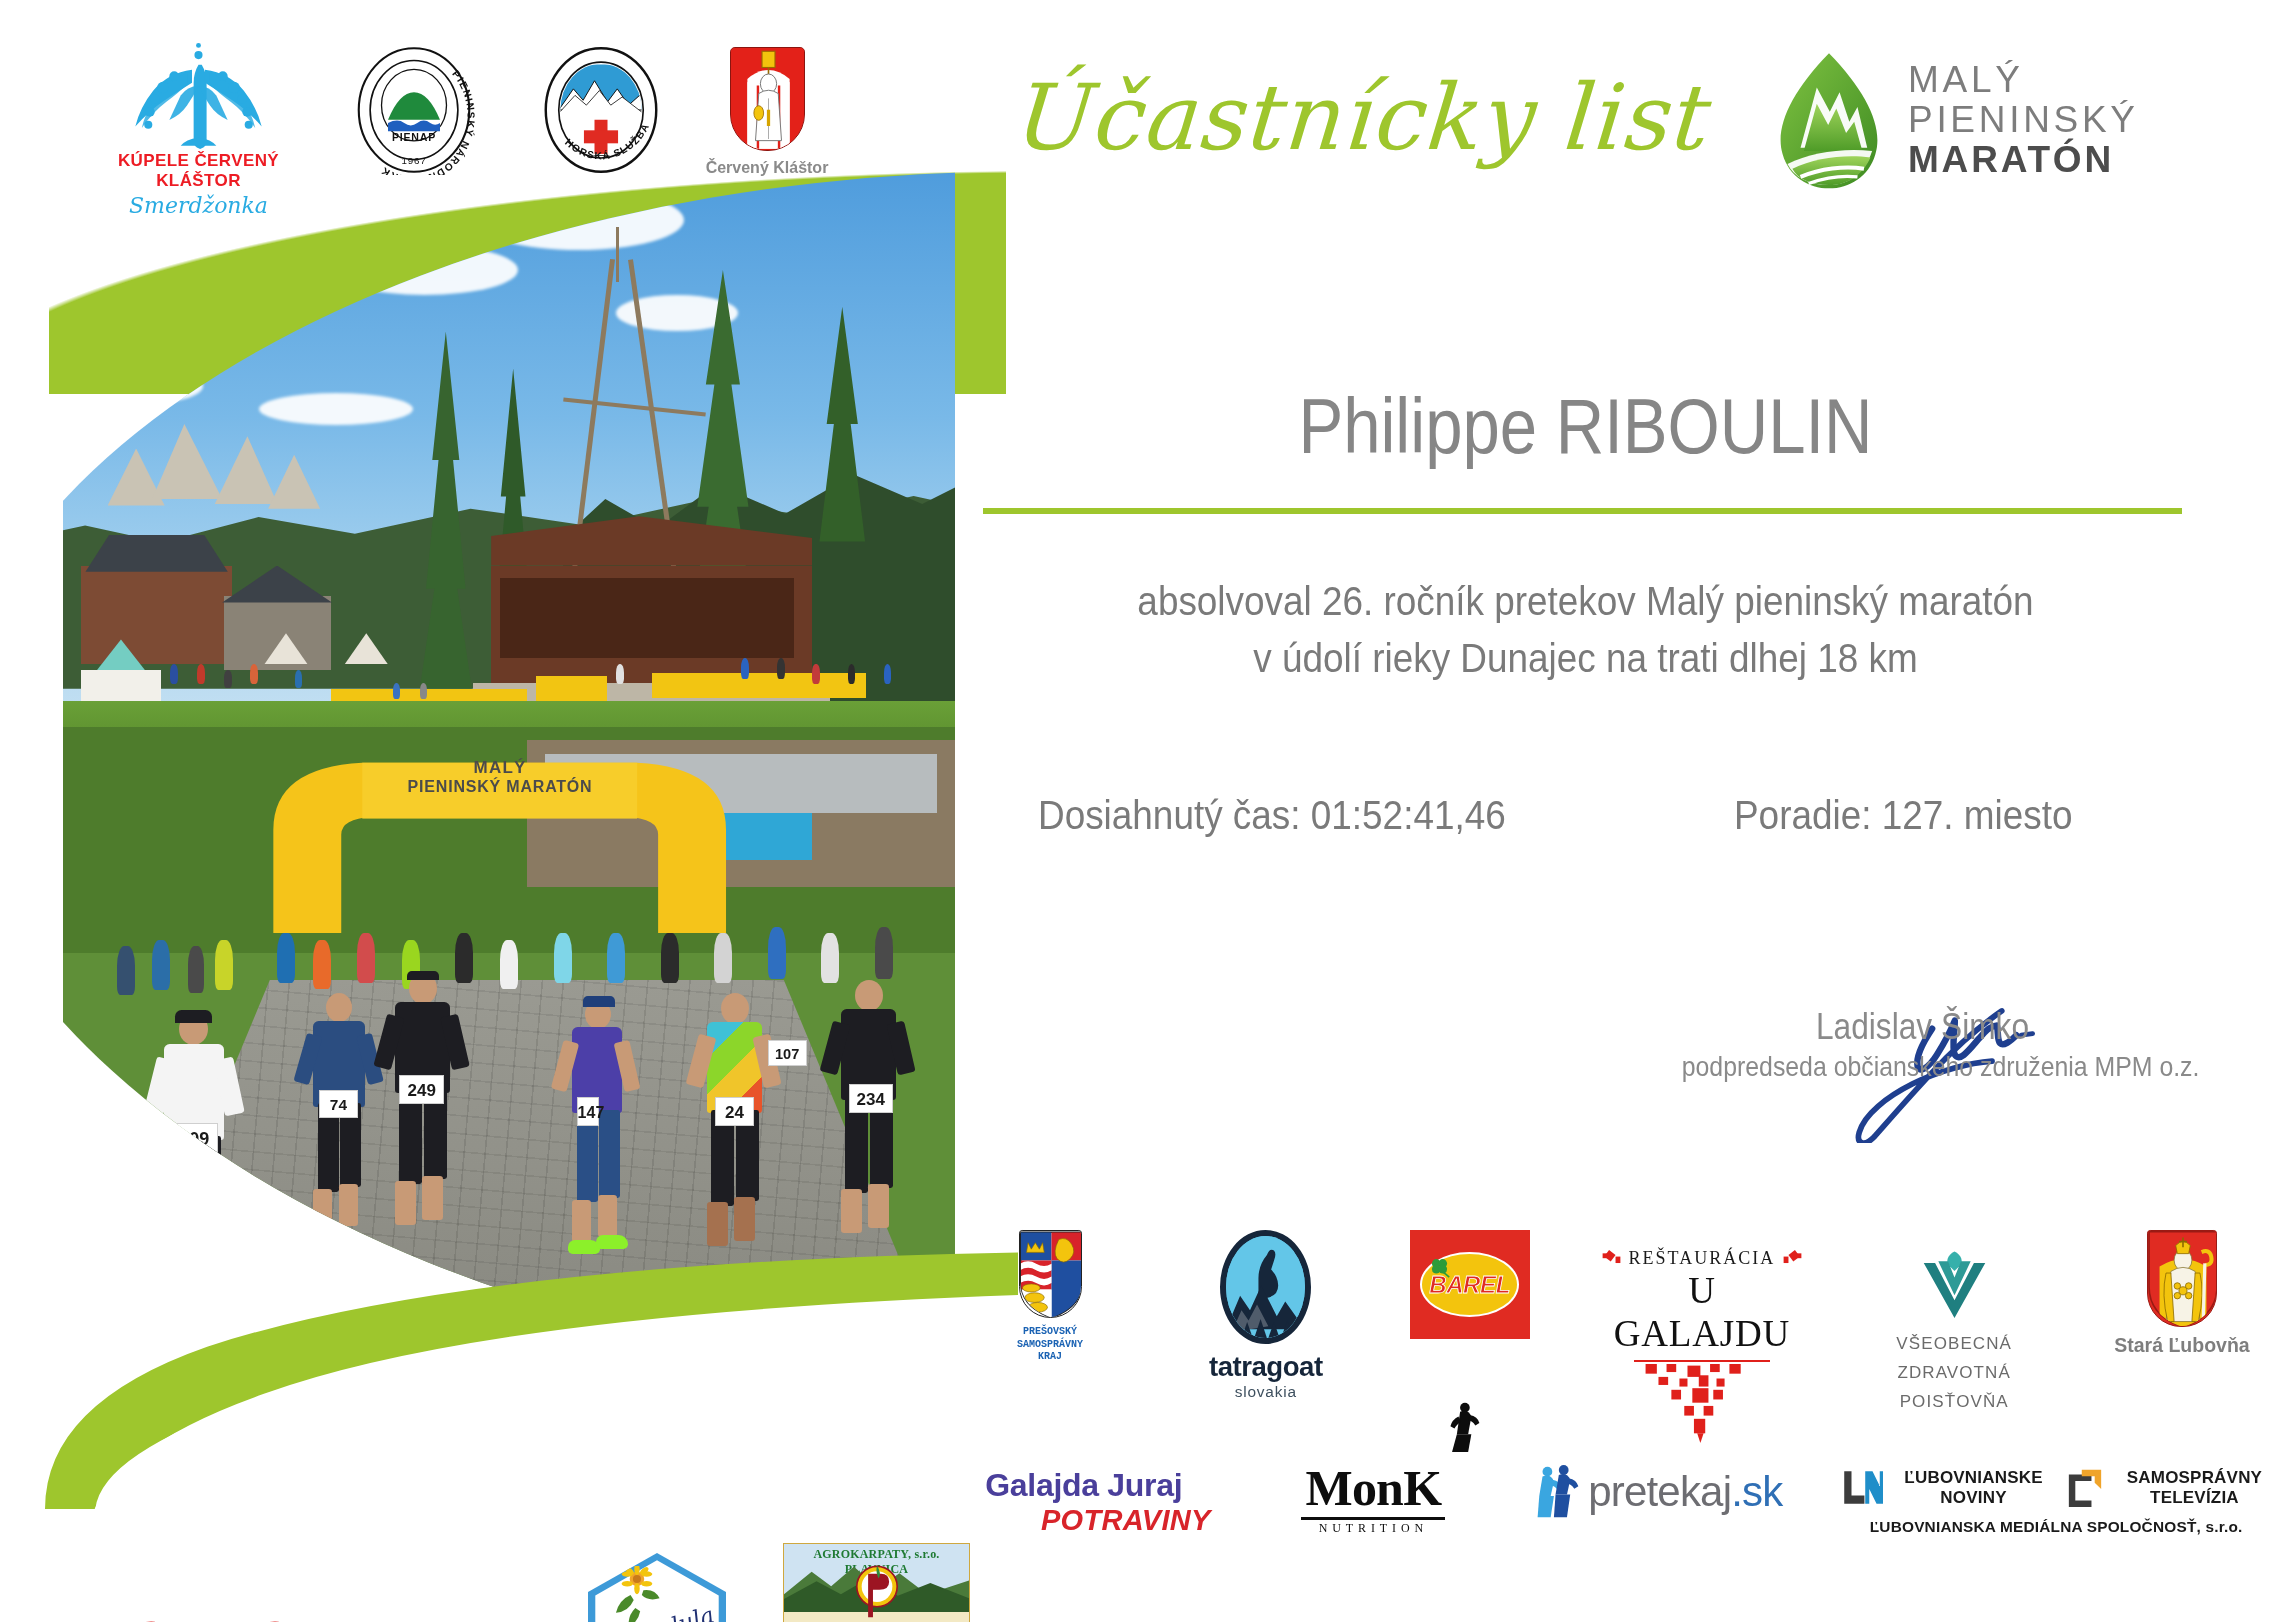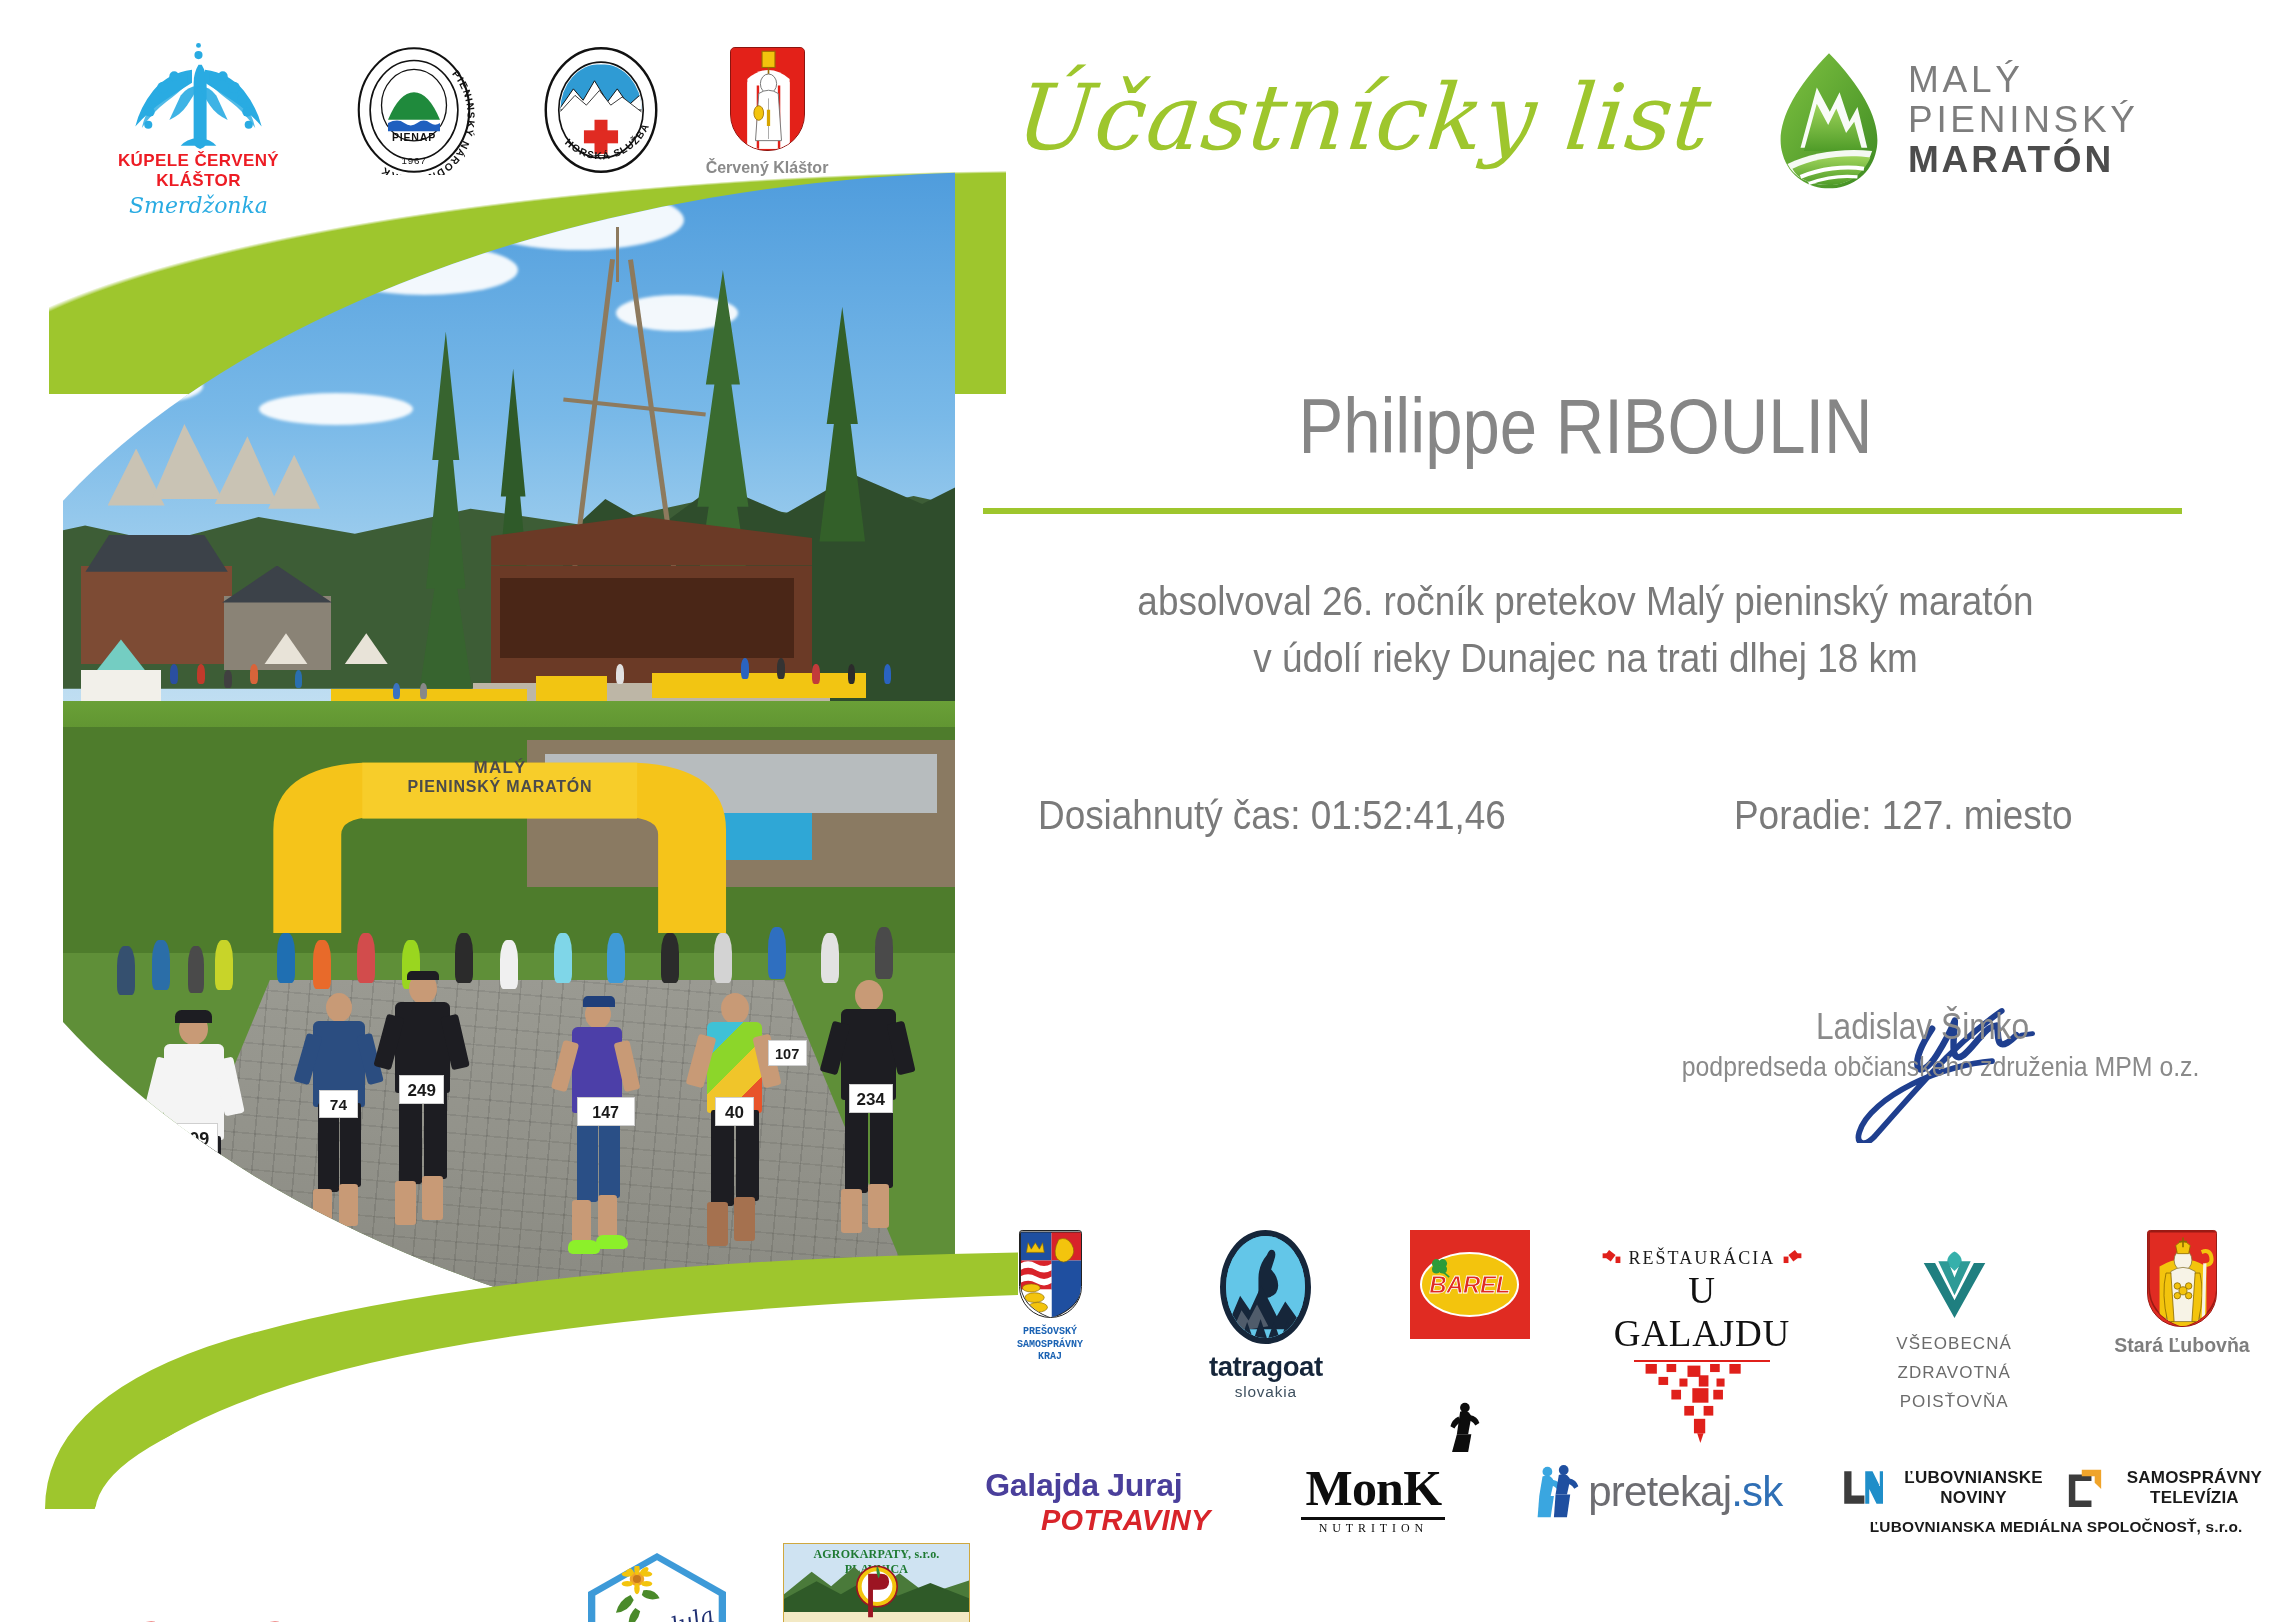--- a/index.html
+++ b/index.html
@@ -616,34 +616,34 @@
           <div style="position:absolute;left:29px;top:-3.2px;width:32px;height:10.5px;background:#1f3f7a;border-radius:4.9px 4.9px 0 0;"></div>
           <div class="r-torso" style="left:18px;top:27.6px;width:50px;height:86px;background:#4c3fa8;"></div>
           <div class="r-arm" style="left:3.2px;top:41px;width:16px;height:50px;background:#c89a76;transform:rotate(15deg);"></div>
           <div class="r-arm" style="left:65px;top:41px;width:16px;height:50px;background:#c89a76;transform:rotate(-13deg);"></div>
           <div class="r-leg" style="left:23px;top:110px;width:21px;height:92px;background:#2a4f86;"></div>
           <div class="r-leg" style="left:45px;top:110px;width:21px;height:88px;background:#2a4f86;"></div>
           <div style="position:absolute;left:18px;top:200px;width:19.5px;height:42px;background:#c89a76;border-radius:3.2px;"></div>
           <div style="position:absolute;left:44px;top:195px;width:19.5px;height:42px;background:#c89a76;border-radius:3.2px;"></div>
           <div style="position:absolute;left:14.6px;top:240px;width:32px;height:14.6px;background:#8cf02a;border-radius:7.3px 9.7px 4.9px 4.9px;"></div>
           <div style="position:absolute;left:42px;top:235px;width:32px;height:14.6px;background:#8cf02a;border-radius:7.3px 9.7px 4.9px 4.9px;"></div>
-          <div class="bib" style="left:23px;top:97px;width:58px;height:29px;font-size:16px;line-height:29px;">147</div>
+          <div class="bib" style="left:23px;top:97px;width:22px;height:29px;font-size:16px;line-height:29px;">147</div>
         </div>
 
         <div class="runner" style="left:70%;top:40%;width:105px;height:333px;">
           <div class="r-head" style="left:34px;top:0;width:27.6px;height:31px;"></div>
           <div class="r-torso" style="left:19.5px;top:29px;width:55px;height:91px;background:
               linear-gradient(135deg,#3fc1d6 0 25%,#8cd62a 25% 50%,#f0c52a 50% 75%,#e8542a 75% 100%);"></div>
           <div class="r-arm" style="left:4.9px;top:42px;width:18px;height:52px;background:#c89a76;transform:rotate(15deg);"></div>
           <div class="r-arm" style="left:71px;top:42px;width:18px;height:52px;background:#c89a76;transform:rotate(-13deg);"></div>
           <div class="r-leg" style="left:24px;top:117px;width:23px;height:96px;"></div>
           <div class="r-leg" style="left:49px;top:117px;width:23px;height:91px;"></div>
           <div style="position:absolute;left:19.5px;top:209px;width:21px;height:44px;background:#a5714f;border-radius:3.2px;"></div>
           <div style="position:absolute;left:47px;top:204px;width:21px;height:44px;background:#a5714f;border-radius:3.2px;"></div>
-          <div class="bib" style="left:27.6px;top:104px;width:39px;height:29px;font-size:17px;line-height:29px;">40</div>
+          <div class="bib" style="left:27.6px;top:104px;width:39px;height:29px;font-size:17px;line-height:29px;">24</div>
         </div>
 
         <div class="runner" style="left:85%;top:38%;width:105px;height:333px;">
           <div class="r-head" style="left:34px;top:0;width:27.6px;height:31px;"></div>
           <div class="r-torso" style="left:19.5px;top:29px;width:55px;height:91px;background:#1d1d22;"></div>
           <div class="r-arm" style="left:4.9px;top:42px;width:18px;height:52px;background:#1d1d22;transform:rotate(15deg);"></div>
           <div class="r-arm" style="left:71px;top:42px;width:18px;height:52px;background:#1d1d22;transform:rotate(-13deg);"></div>
           <div class="r-leg" style="left:24px;top:117px;width:23px;height:96px;"></div>
           <div class="r-leg" style="left:49px;top:117px;width:23px;height:91px;"></div>
           <div style="position:absolute;left:19.5px;top:209px;width:21px;height:44px;background:#c89a76;border-radius:3.2px;"></div>

